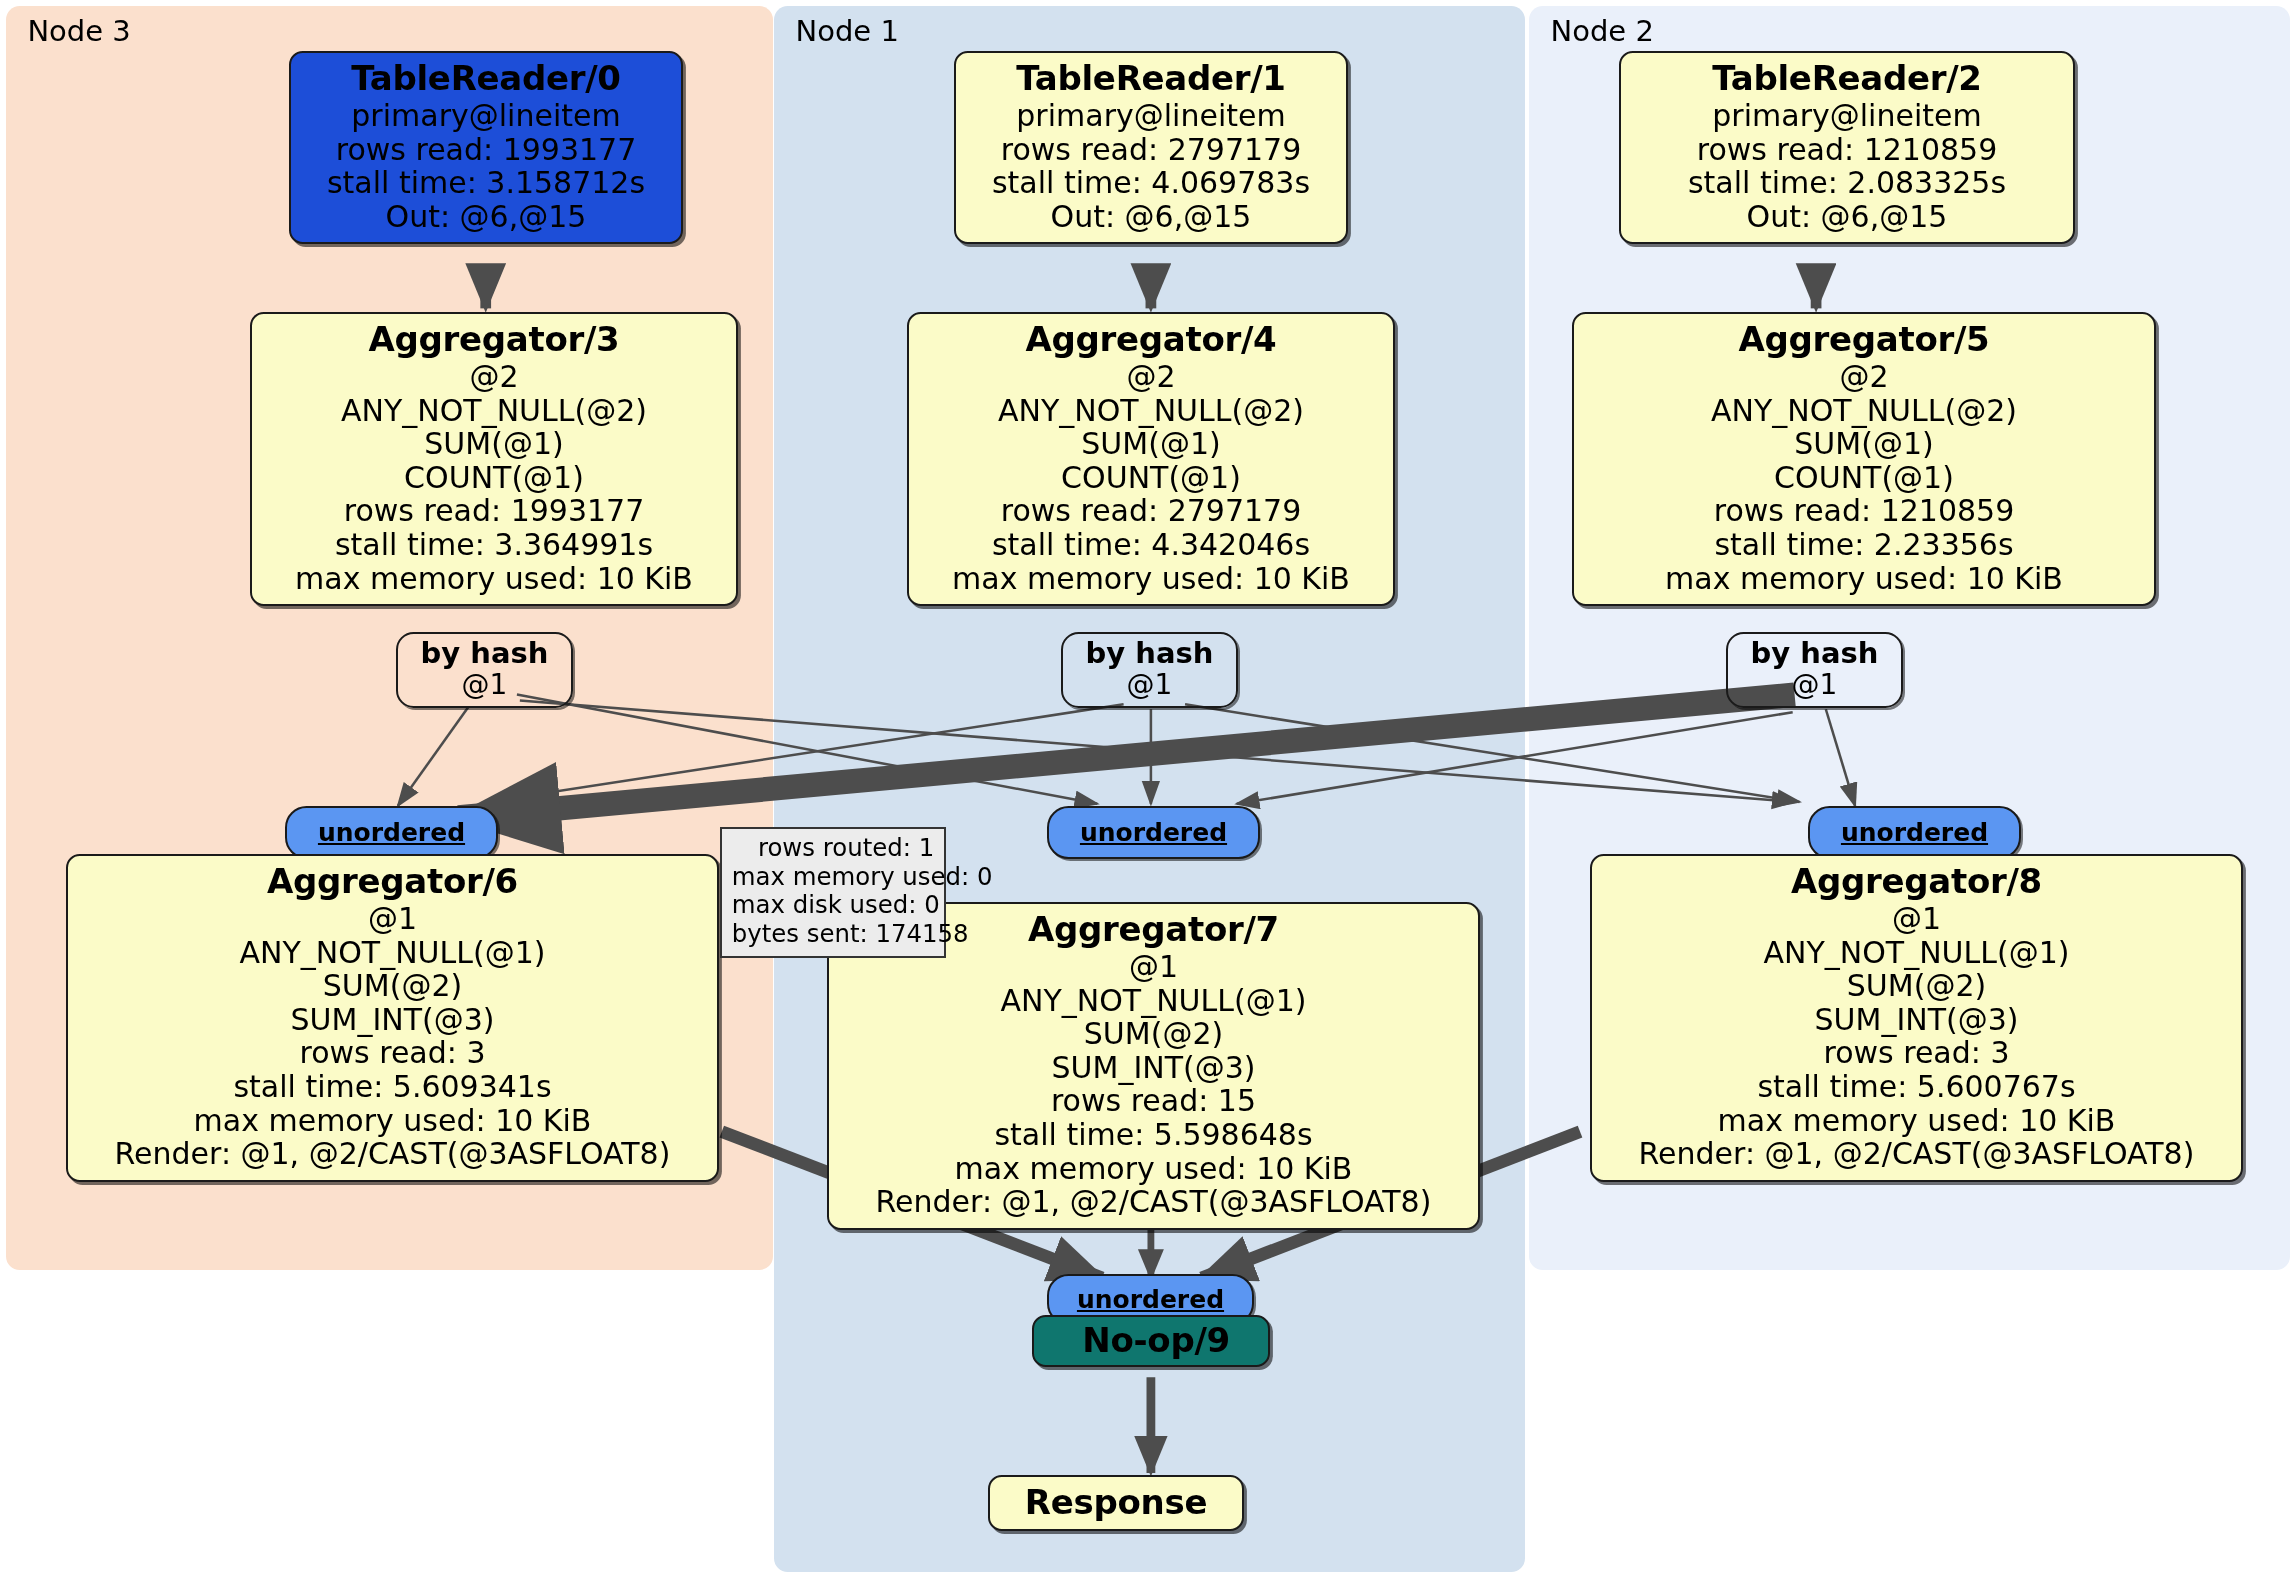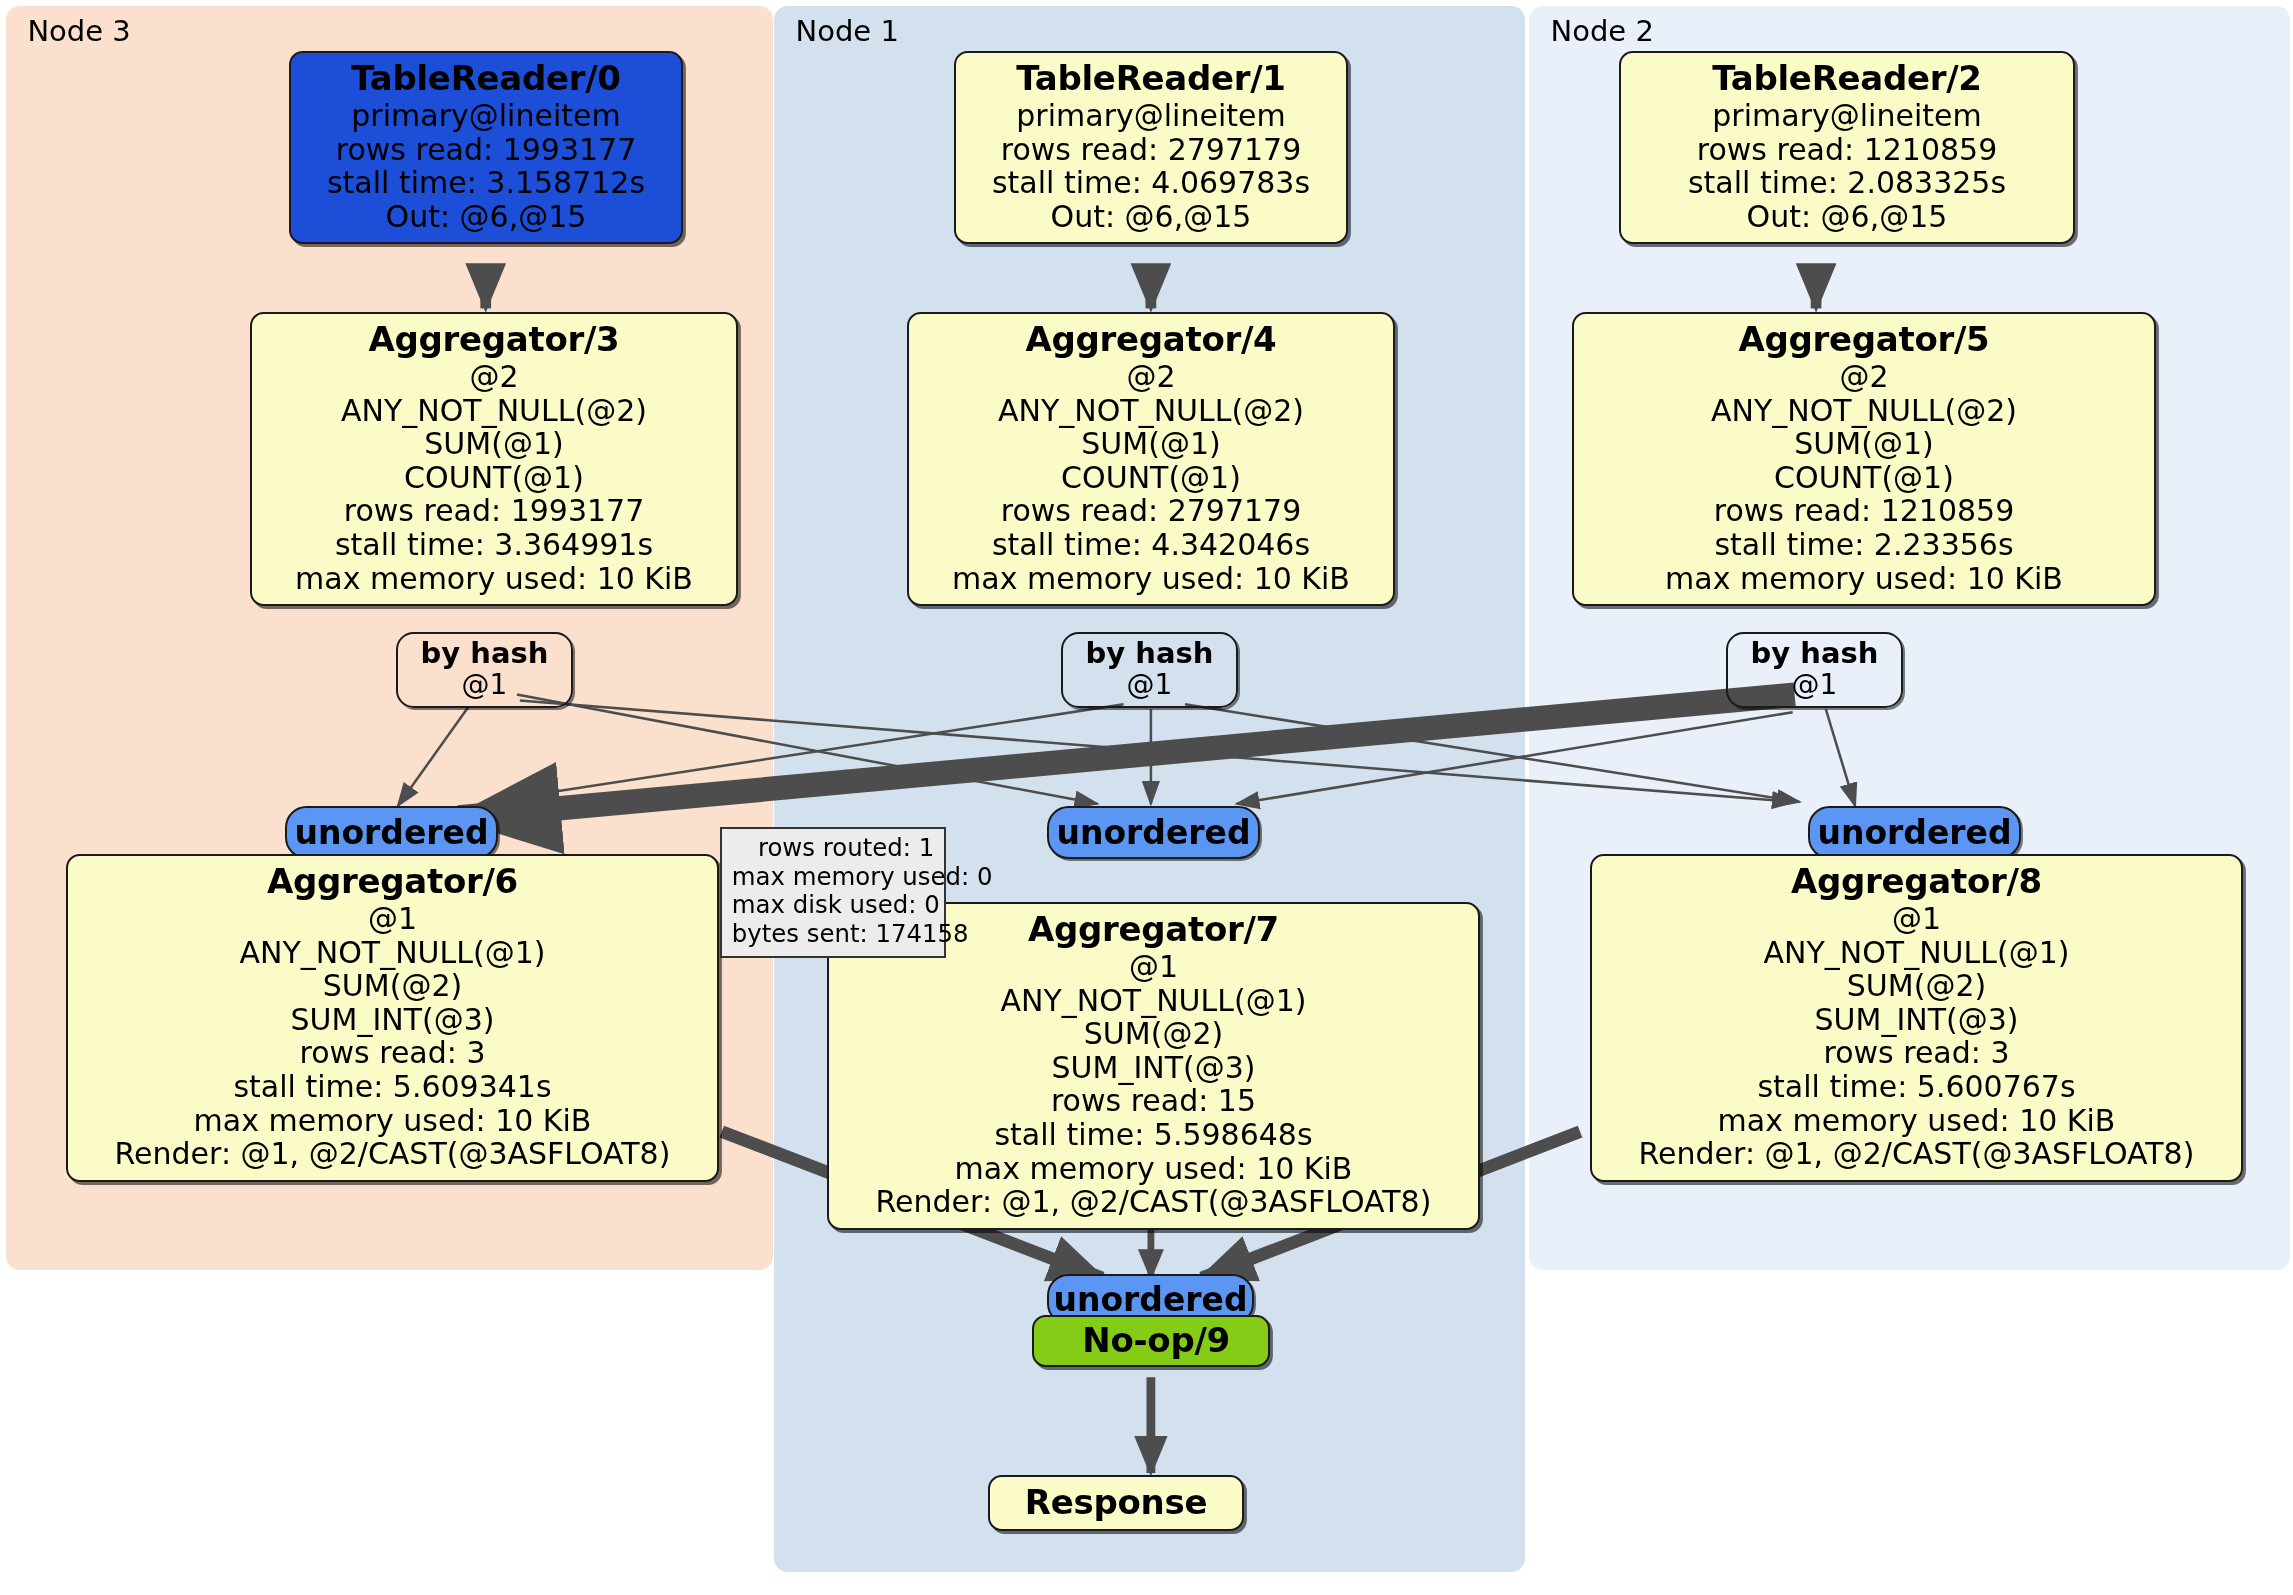--- a/index.html
+++ b/index.html
@@ -90,26 +90,27 @@
   .router .rline  { font-size: 28px; }
 
   .pill {
     position: absolute;
     box-sizing: border-box;
     background: #5b96f2;
     border: 2.4px solid #1a1a1a;
     border-radius: 21.5px;
     text-align: center;
     font-weight: bold;
-    font-size: 33px;
+    font-size: 25px;
     color: #000;
     display: flex;
     align-items: center;
     justify-content: center;
     box-shadow: 2px 2px 0 rgba(0,0,0,0.5);
+    text-decoration: underline;
   }
 
   
   .stats-box {
     position: absolute;
     box-sizing: border-box;
     background: #ececec;
     border: 2px solid #333;
     text-align: right;
     padding: 4.9px 9.8px 6.8px 9.8px;
@@ -295,21 +296,21 @@
 
   <div class="stats-box" style="left: 720px; top: 827px; width: 226px; background: rgb(236, 236, 236);">
     <div class="sline">rows routed: 1</div>
     <div class="sline">max memory used: 0</div>
     <div class="sline">max disk used: 0</div>
     <div class="sline">bytes sent: 174158</div>
   </div>
 
   <div class="pill" style="left: 1047px; top: 1274px; width: 207px; height: 51px; background: rgb(91, 150, 242);">unordered</div>
 
-  <div class="opbox" style="left: 1032px; top: 1315px; width: 238px; padding-top: 3.9px; padding-bottom: 3.9px; background: #84cc16; padding-left: 22px;">
+  <div class="opbox" style="left: 1032px; top: 1315px; width: 238px; padding-top: 3.9px; padding-bottom: 3.9px; background: #0f766e; padding-left: 22px;">
     <div class="title">No-op/9</div>
   </div>
 
   <div class="opbox" style="left: 988px; top: 1475px; width: 256px; padding-top: 5.9px; padding-bottom: 5.9px; background: rgb(251, 251, 200);">
     <div class="title">Response</div>
   </div>
 
 </div>
 
 

